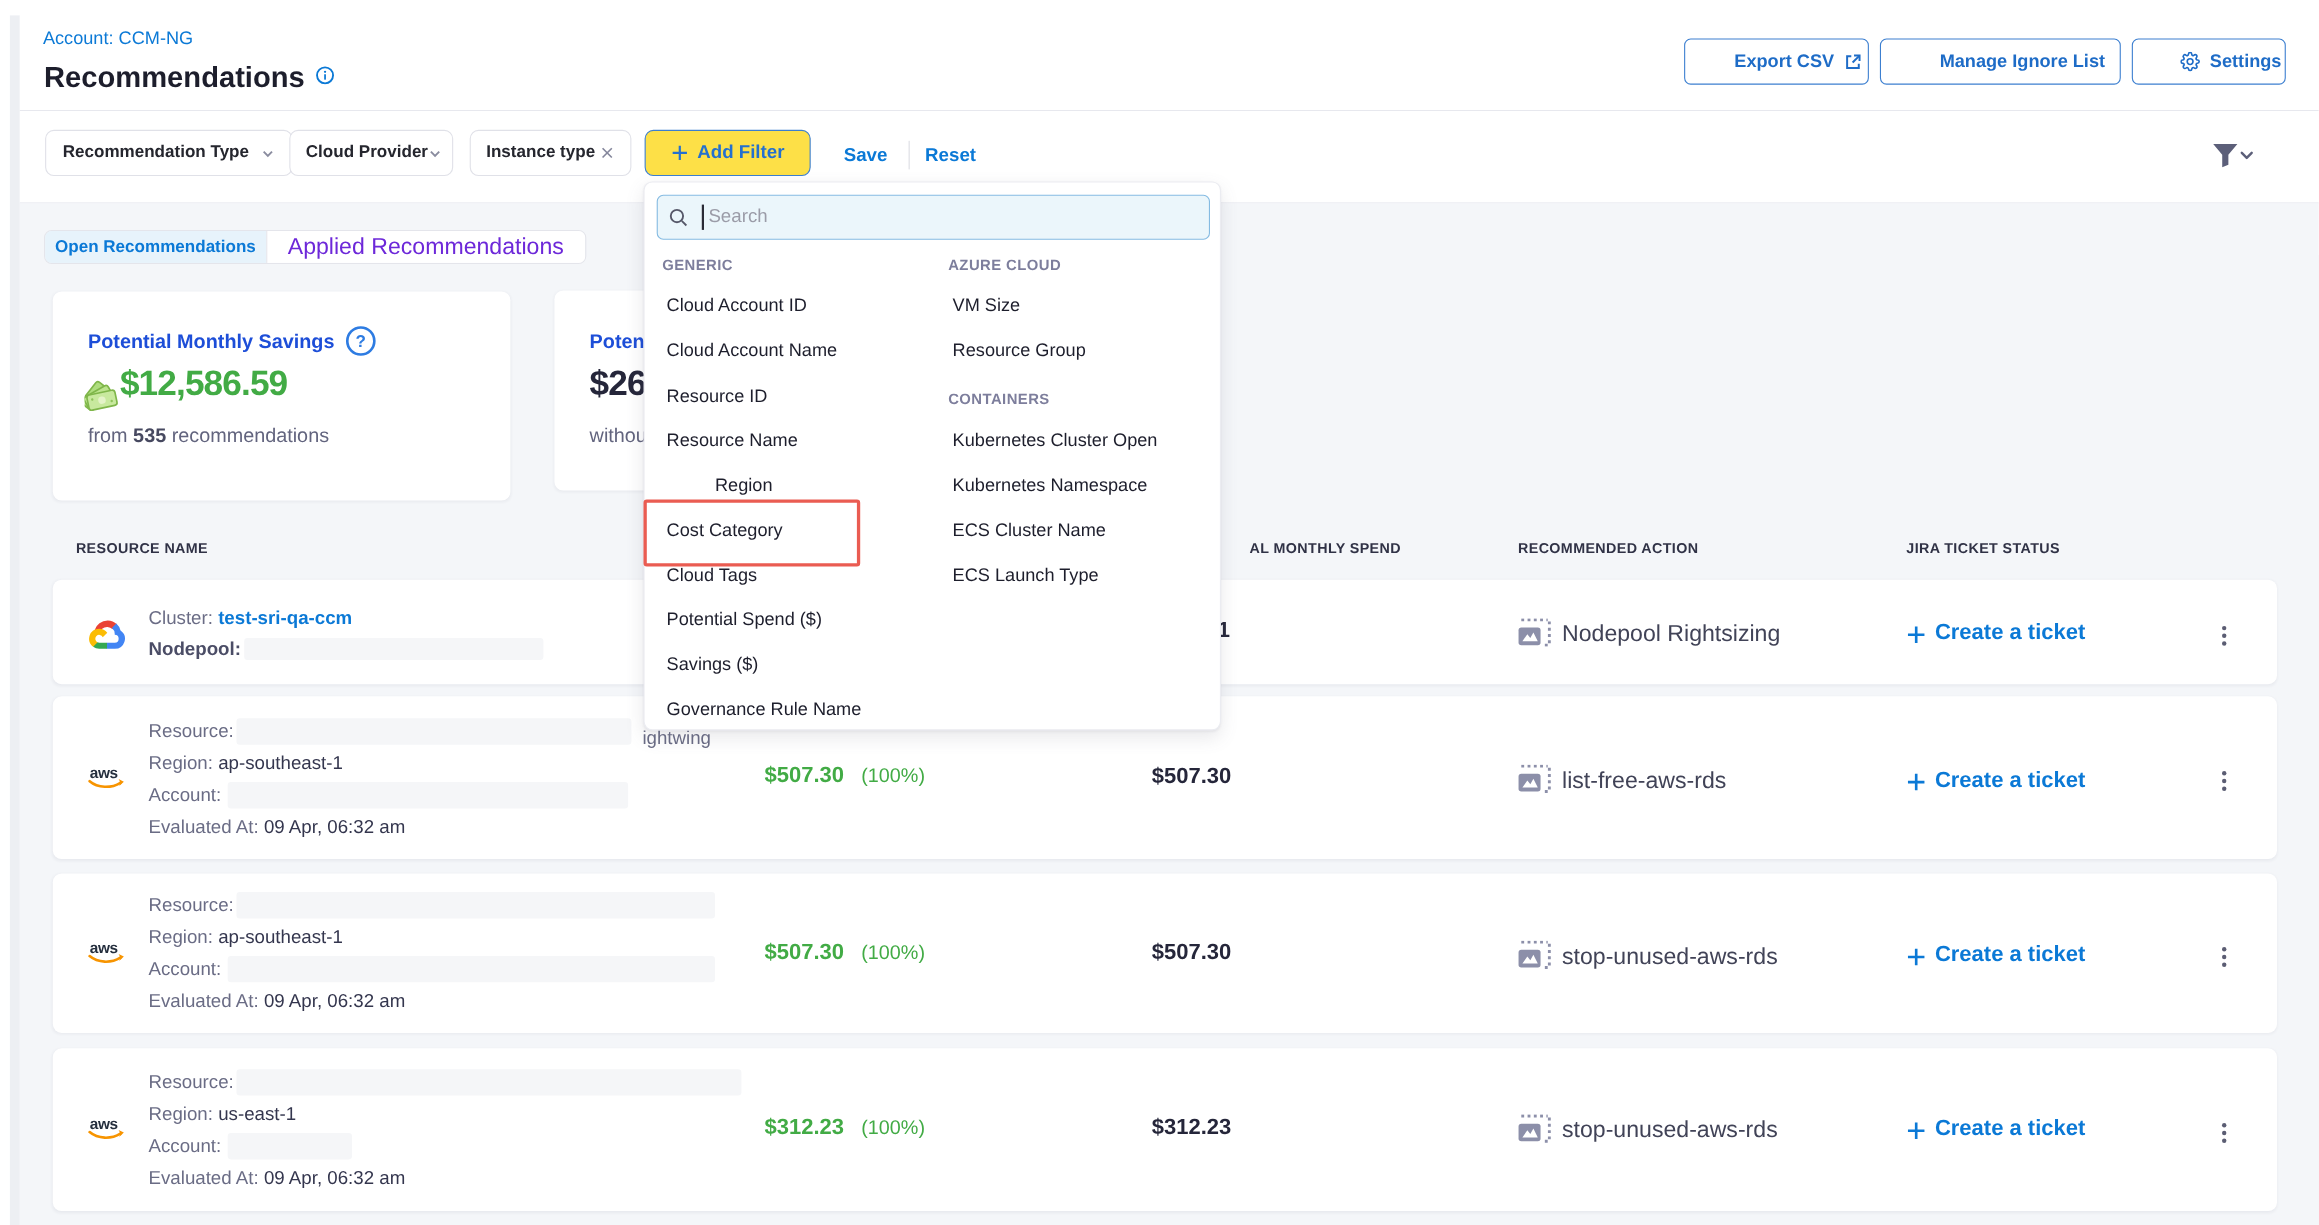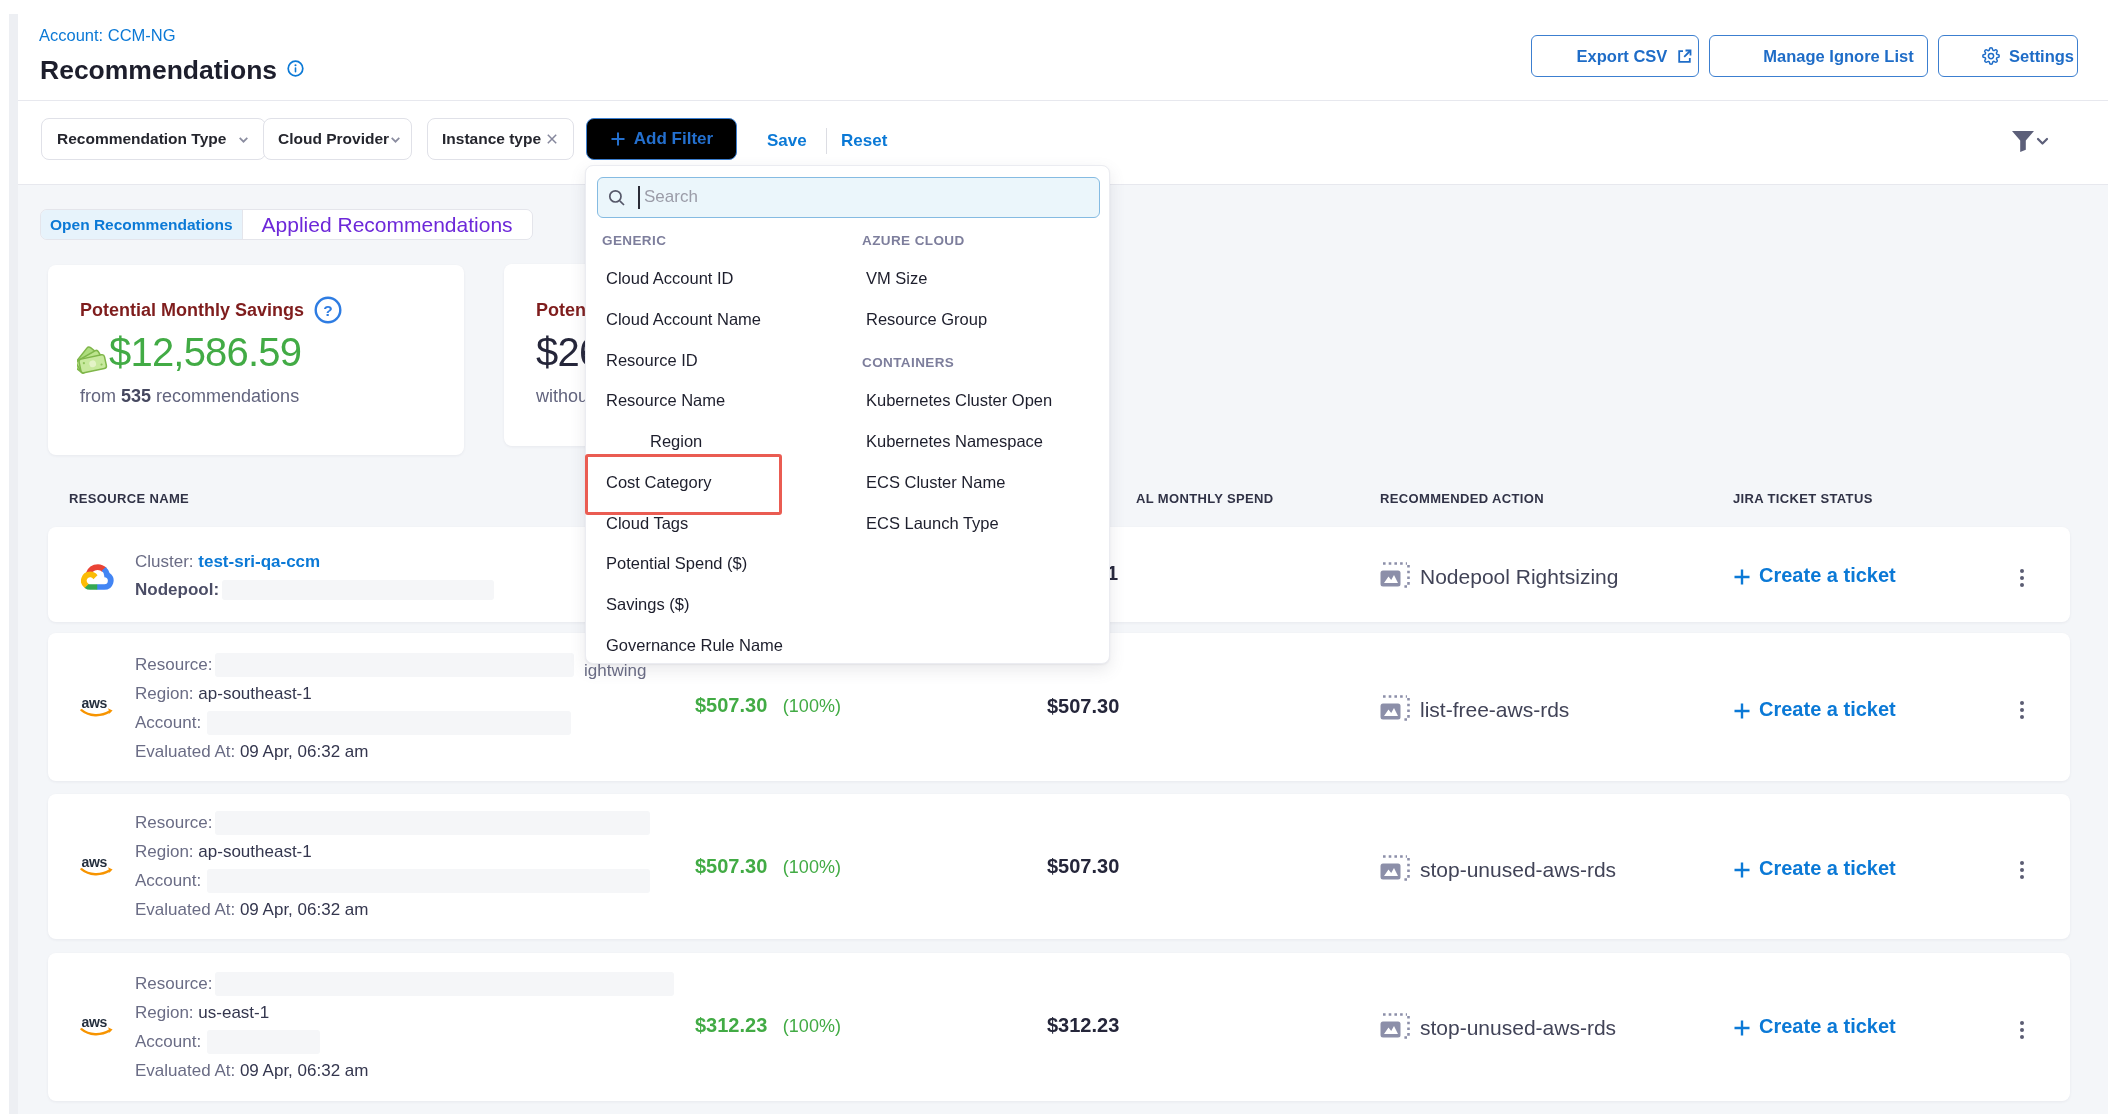--- a/index.html
+++ b/index.html
@@ -6,28 +6,28 @@
 html,body { width:2108px; height:1114px; background:#ffffff; font-family:"Liberation Sans", sans-serif; position:relative; overflow:hidden; }
 .abs { position:absolute; }
 .strip { left:9px; top:14px; width:9px; bottom:0; background:#edeff3; }
 .header { left:18px; top:14px; width:2090px; height:87px; background:#fff; border-bottom:1px solid #e7e8ee; }
 .filterbar { left:18px; top:101px; width:2090px; height:84px; background:#fff; border-bottom:1px solid #e7e8ee; }
 .bodybg { left:18px; top:185px; width:2090px; height:929px; background:#f4f6f9; }
 .acct { left:39px; top:26px; font-size:16.5px; color:#0b79d6; }
 .title { left:40px; top:55px; font-size:26.5px; font-weight:bold; color:#1d1e2c; }
 .btn { height:42px; border:1.5px solid #3c7fd0; border-radius:6px; background:#fff; color:#1e6cc7; font-size:16.5px; font-weight:bold; display:flex; align-items:center; justify-content:center; gap:9px; white-space:nowrap;padding-left:40px; }
 .chip svg { flex:none; } .chip { height:42px; top:118px; border:1px solid #e0e1e8; border-radius:8px; background:#fff; color:#25262e; font-size:15.5px; font-weight:600; display:flex; align-items:center; white-space:nowrap; justify-content:space-between; }
-.bluechip { height:42px; top:118px; border:1.5px solid #3c7fd0; border-radius:8px; background:#000000; color:#2470cf; font-size:17px; font-weight:bold; display:flex; align-items:center; justify-content:center; white-space:nowrap; }
+.bluechip { height:42px; top:118px; border:1.5px solid #3c7fd0; border-radius:8px; background:#fde047; color:#2470cf; font-size:17px; font-weight:bold; display:flex; align-items:center; justify-content:center; white-space:nowrap; }
 .blink { color:#0b79d6; font-weight:bold; font-size:17px; }
 .tabwrap { left:40px; top:209px; height:31px; display:flex; border-radius:7px; overflow:hidden; border:1px solid #e4e5eb; }
 .tab1 { background:#e7f3fb; color:#0b79d6; font-weight:bold; font-size:15.5px; display:flex; align-items:center; padding:0 9px; }
 .tab2 { background:#fff; color:#6d28d9; font-size:21px; display:flex; align-items:center; padding:0 19px; border-left:1px solid #e4e5eb; }
 .card { background:#fff; border-radius:8px; box-shadow:0 1px 3px rgba(40,41,61,0.06); }
-.cardlabel { font-size:18px; font-weight:600; color:#7f1d1d; }
-.bignum { font-size:40px; font-weight:normal; letter-spacing:-0.8px; }
+.cardlabel { font-size:18px; font-weight:600; color:#1d4ed8; }
+.bignum { font-size:32px; font-weight:bold; letter-spacing:-0.8px; }
 .sub { font-size:18px; color:#62647e; }
 .hcell { font-size:13px; font-weight:bold; color:#303246; letter-spacing:0.35px; }
 .row { left:48px; width:2022px; background:#fff; border-radius:8px; box-shadow:0 1px 3px rgba(40,41,61,0.06); }
 .glabel { color:#6a6c85; font-size:17px; }
 .gval { color:#34364e; font-size:17px; }
 .rline { position:absolute; font-size:17px; white-space:nowrap; }
 .green1 { color:#42ab45; font-size:20px; font-weight:bold; white-space:nowrap; }
 .green2 { color:#42ab45; font-size:18px; font-weight:normal; margin-left:10px; }
 .spend { color:#25263a; font-size:20px; font-weight:bold; }
 .action { color:#414357; font-size:21px; white-space:nowrap; }

